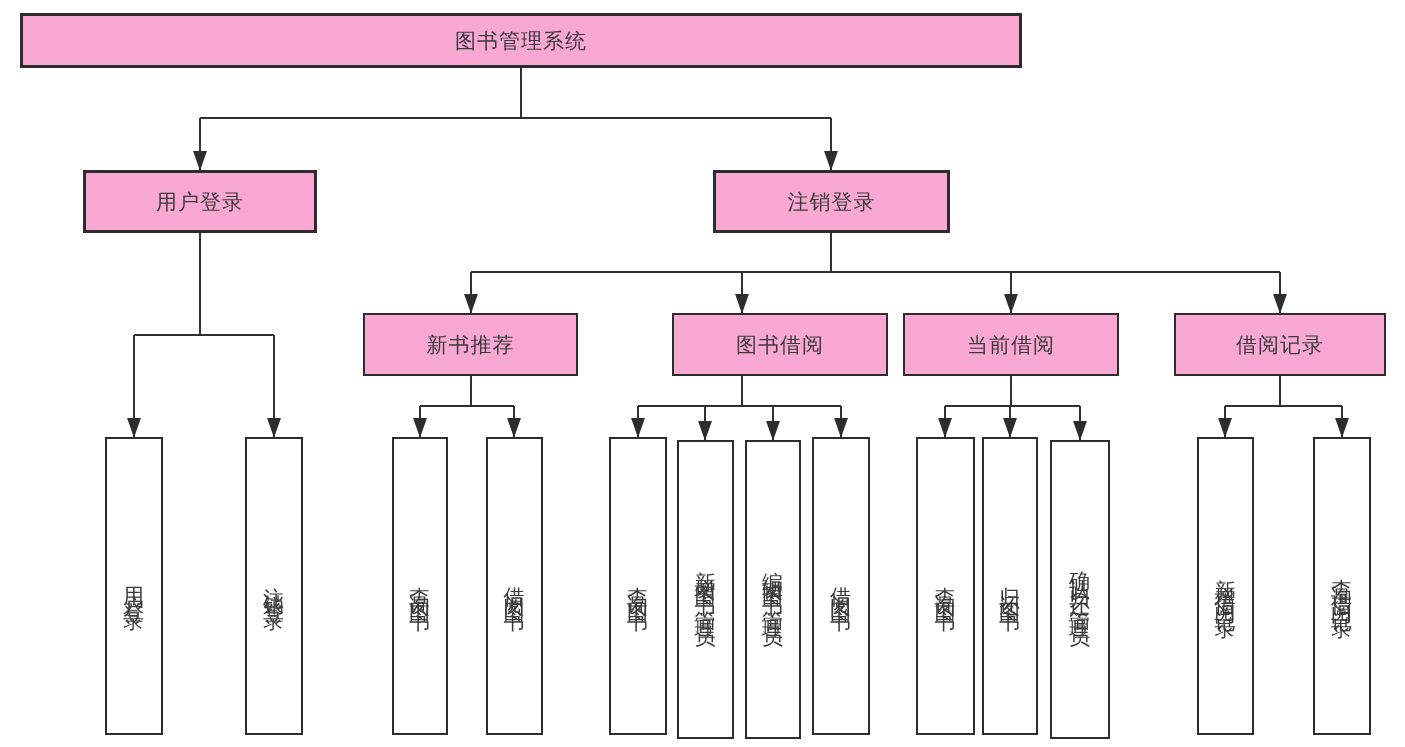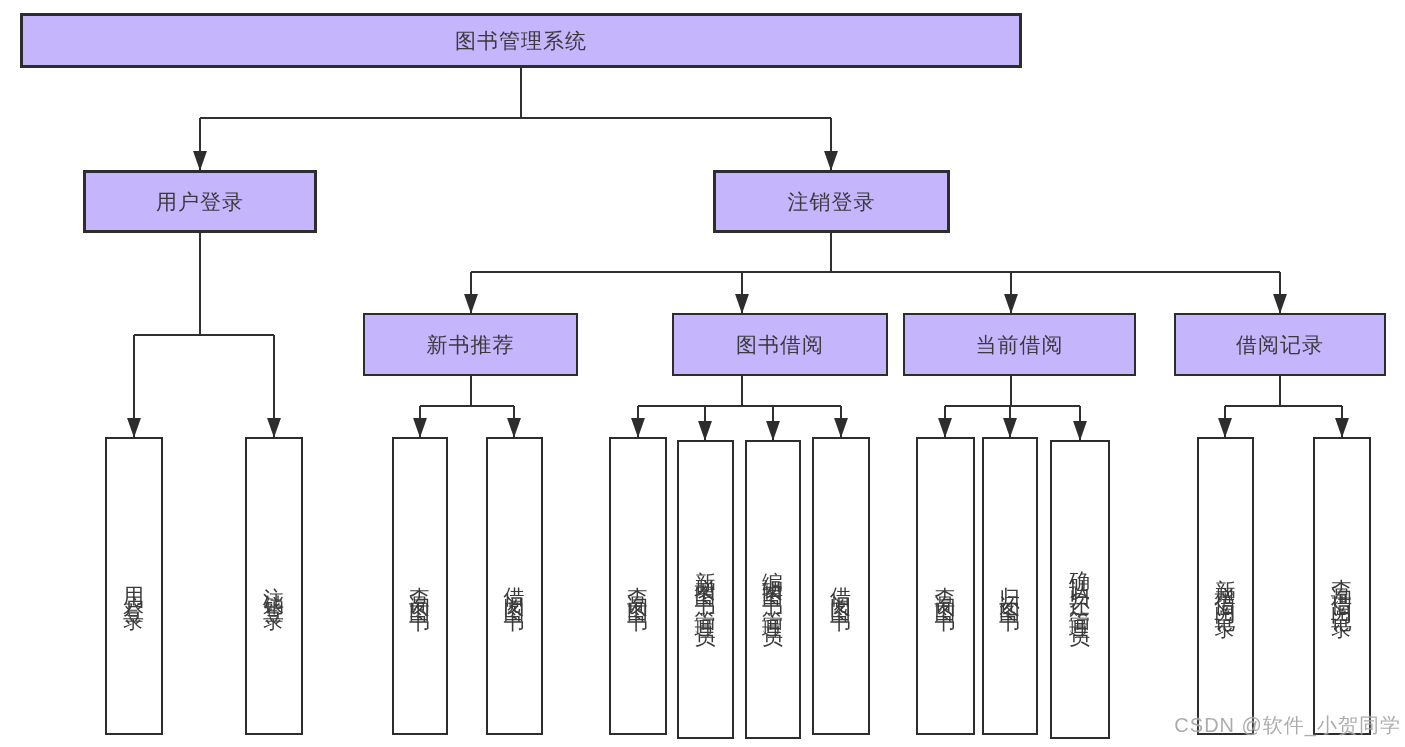--- a/index.html
+++ b/index.html
@@ -6,21 +6,21 @@
   #canvas{
     position:relative;
     width:1405px;height:747px;
     background:#ffffff;
     font-family:"Liberation Sans","DejaVu Sans",sans-serif;
     overflow:hidden;
   }
   #connector-layer{position:absolute;left:0;top:0;z-index:0;}
   .hnode{
     position:absolute;
-    background:#c4b5fd;
+    background:#f9a8d4;
     border:3px solid #2d2d2d;
     display:flex;align-items:center;justify-content:center;
     box-sizing:border-box;
     z-index:1;
   }
   .hnode.thin{border-width:2px;justify-content:center;}
   .hnode .label{
     font-size:21px;color:#3a3a3a;letter-spacing:1px;white-space:nowrap;
   }
   .vnode{
@@ -103,21 +103,21 @@
   <div class="hnode" style="left:713px;top:170px;width:237px;height:63px">
     <span class="label">注销登录</span>
   </div>
 
   <div class="hnode thin" style="left:363px;top:313px;width:215px;height:63px">
     <span class="label">新书推荐</span>
   </div>
   <div class="hnode thin" style="left:672px;top:313px;width:216px;height:63px">
     <span class="label">图书借阅</span>
   </div>
-  <div class="hnode thin" style="left:903px;top:313px;width:233px;height:63px">
+  <div class="hnode thin" style="left:903px;top:313px;width:216px;height:63px">
     <span class="label">当前借阅</span>
   </div>
   <div class="hnode thin" style="left:1174px;top:313px;width:212px;height:63px">
     <span class="label">借阅记录</span>
   </div>
 
   <div class="vnode" style="left:105px;top:437px;width:58px;height:298px">
     <span class="vlabel">用户登录</span>
   </div>
   <div class="vnode" style="left:245px;top:437px;width:58px;height:298px">
@@ -154,15 +154,14 @@
     <span class="vlabel">确认归还（管理员）</span>
   </div>
 
   <div class="vnode" style="left:1197px;top:437px;width:57px;height:298px">
     <span class="vlabel">新增借阅记录</span>
   </div>
   <div class="vnode" style="left:1313px;top:437px;width:58px;height:298px">
     <span class="vlabel">查询借阅记录</span>
   </div>
 
-  <div id="watermark">CSDN @软件_小贺同学</div>
 
 </div>
 
 </body></html>

